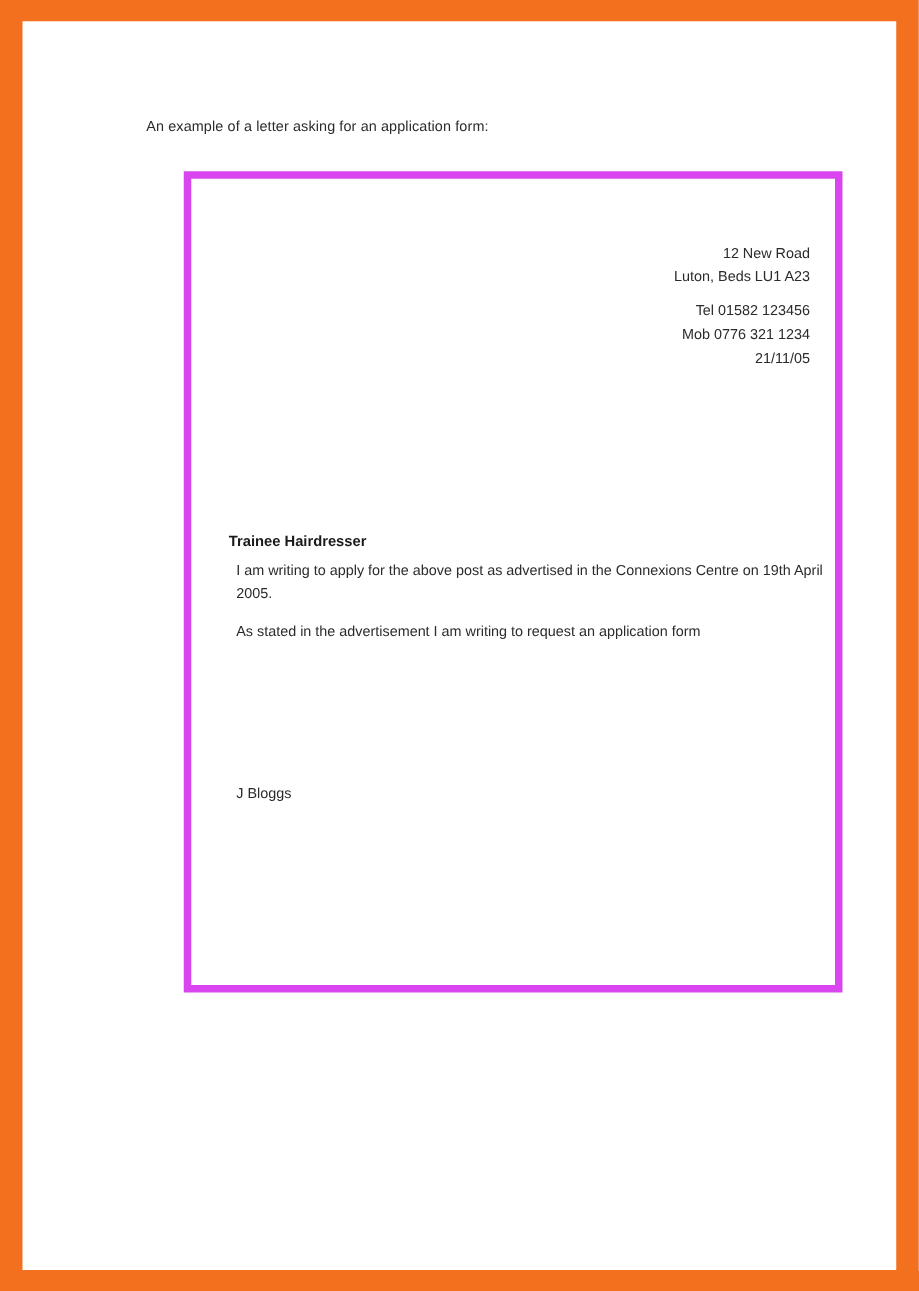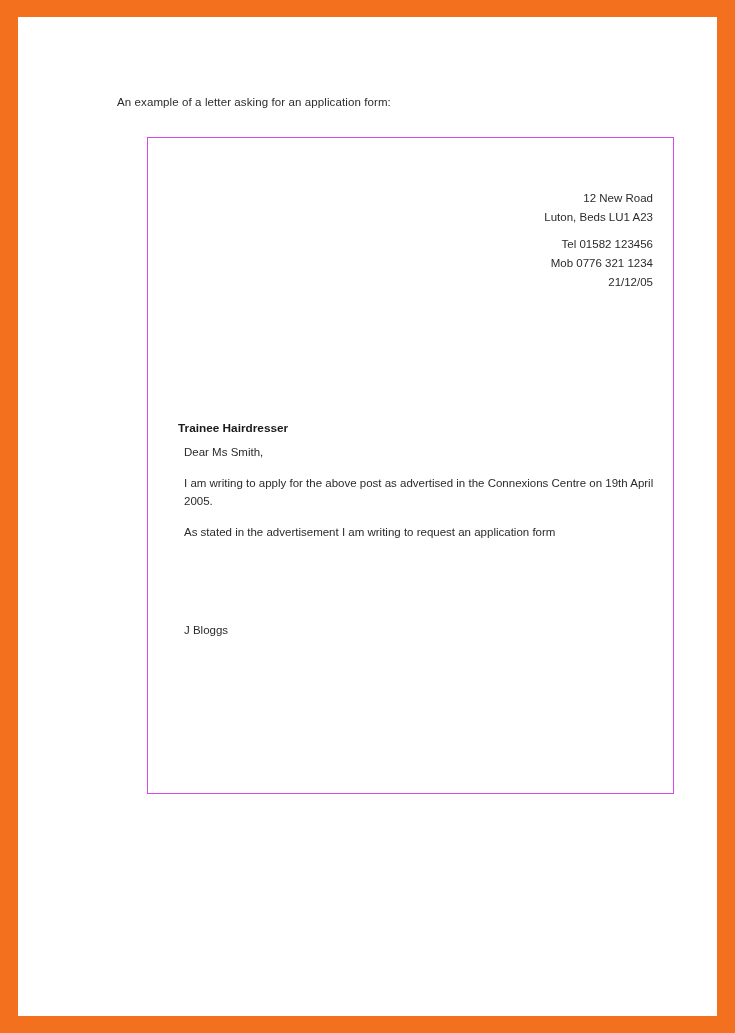--- a/index.html
+++ b/index.html
@@ -28,21 +28,21 @@
     font-size: 11.5px;
     color: #2b2b2b;
     letter-spacing: 0.1px;
   }
   .letter-box {
     position: absolute;
     left: 129px;
     top: 120px;
     width: 527px;
     height: 657px;
-    border: 1px solid #d946ef;
+    border: 6px solid #d946ef;
     background: #ffffff;
     box-sizing: border-box;
   }
   .sender-block {
     position: absolute;
     right: 20px;
     top: 51px;
     text-align: right;
     font-size: 11.5px;
     color: #2b2b2b;
@@ -99,28 +99,27 @@
   <div class="intro-line">An example of a letter asking for an application form:</div>
 
   <div class="letter-box">
 
     <div class="sender-block">
       <div>12 New Road</div>
       <div>Luton, Beds  LU1 A23</div>
       <div class="gap"></div>
       <div>Tel 01582 123456</div>
       <div>Mob 0776 321 1234</div>
-      <div>21/12/05</div>
+      <div>21/11/05</div>
     </div>
 
 
     <div class="subject-line">Trainee Hairdresser</div>
 
     <div class="body-block">
-      <p>Dear Ms Smith,</p>
       <p>I am writing to apply for the above post as advertised in the Connexions Centre on 19th April 2005.</p>
       <p>As stated in the advertisement I am writing to request an application form</p>
     </div>
 
     <div class="signoff-name">J Bloggs</div>
 
   </div>
 </div>
 
 </body></html>

